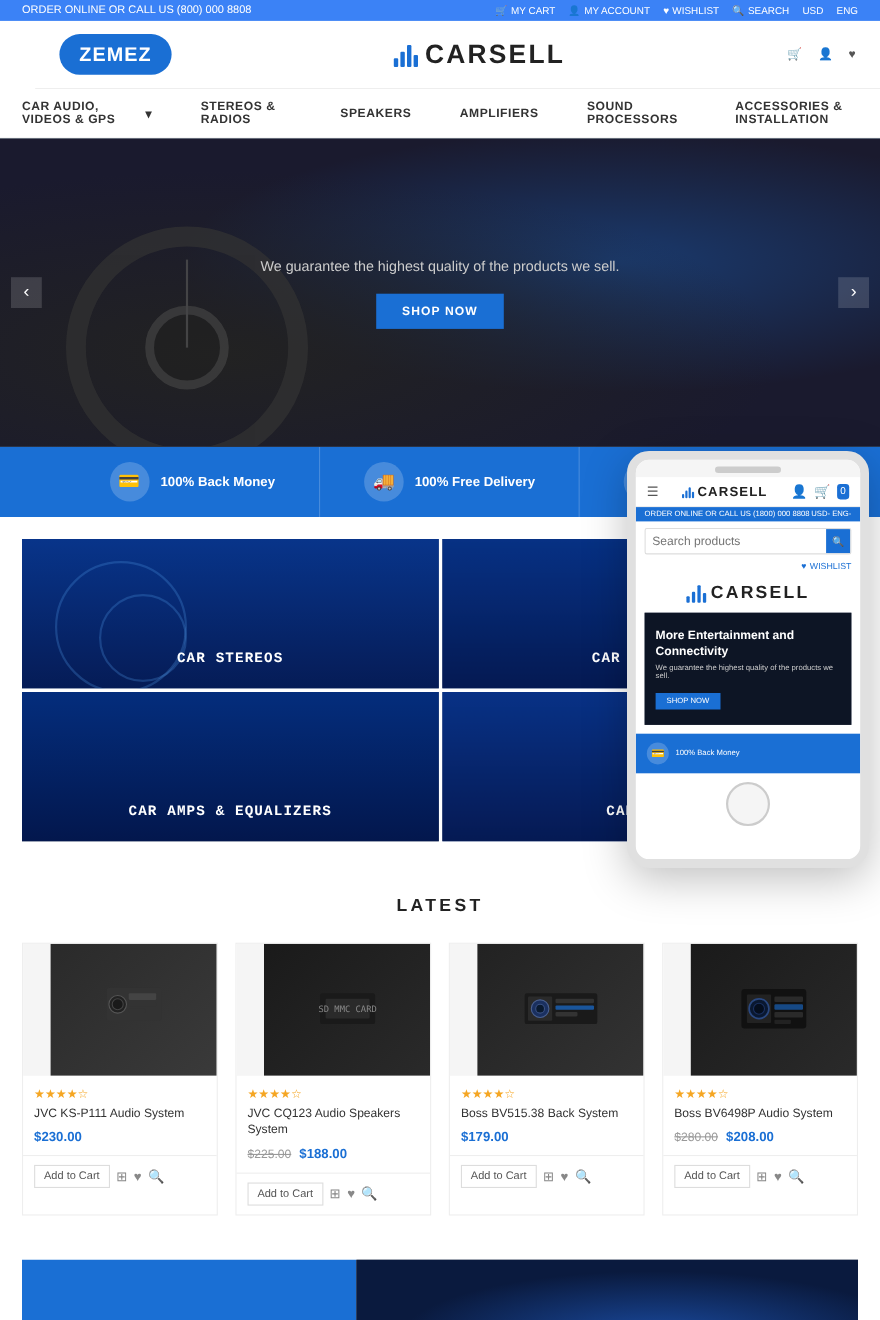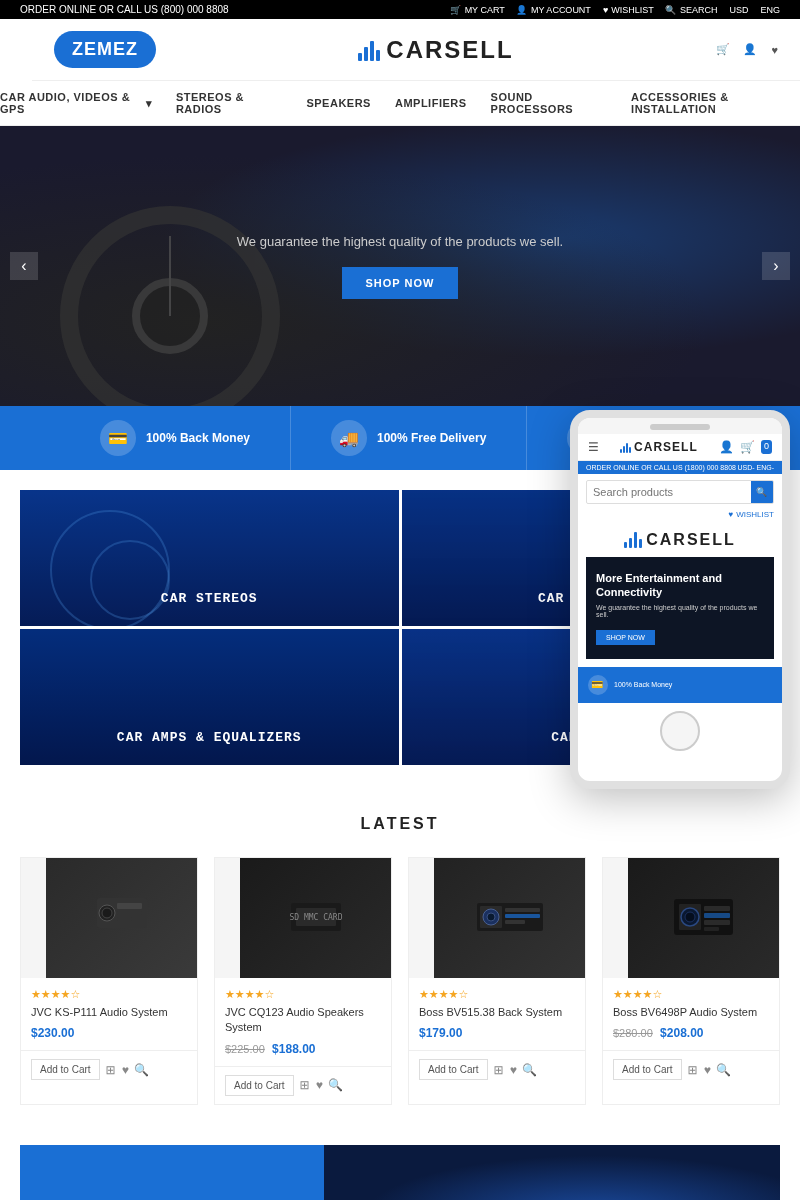--- a/index.html
+++ b/index.html
@@ -1,20 +1,20 @@
 <!DOCTYPE html>
 <html><head>
   <meta charset="utf-8">
   <style>
     * { margin: 0; padding: 0; box-sizing: border-box; }
     body { font-family: 'Arial', sans-serif; width: 800px; background: #fff; overflow-x: hidden; }
 
     
     .top-bar {
-      background: #000000;
+      background: #3b82f6;
       color: #fff;
       font-size: 10px;
       display: flex;
       justify-content: space-between;
       align-items: center;
       padding: 4px 20px;
     }
     .top-bar-right { display: flex; gap: 12px; align-items: center; font-size: 9px; }
     .top-bar-right span { display: flex; align-items: center; gap: 3px; cursor: pointer; }
 
@@ -72,20 +72,21 @@
     .nav a {
       font-size: 11px;
       color: #333;
       text-decoration: none;
       font-weight: 600;
       letter-spacing: 0.5px;
       text-transform: uppercase;
       display: flex;
       align-items: center;
       gap: 3px;
+      margin-left: 20px;
     }
 
     
     .hero {
       position: relative;
       width: 100%;
       height: 280px;
       background: linear-gradient(rgba(0,0,0,0.55), rgba(0,0,0,0.55)),
         radial-gradient(ellipse at 30% 60%, #1a1a2e 0%, #16213e 40%, #0f3460 100%);
       display: flex;

